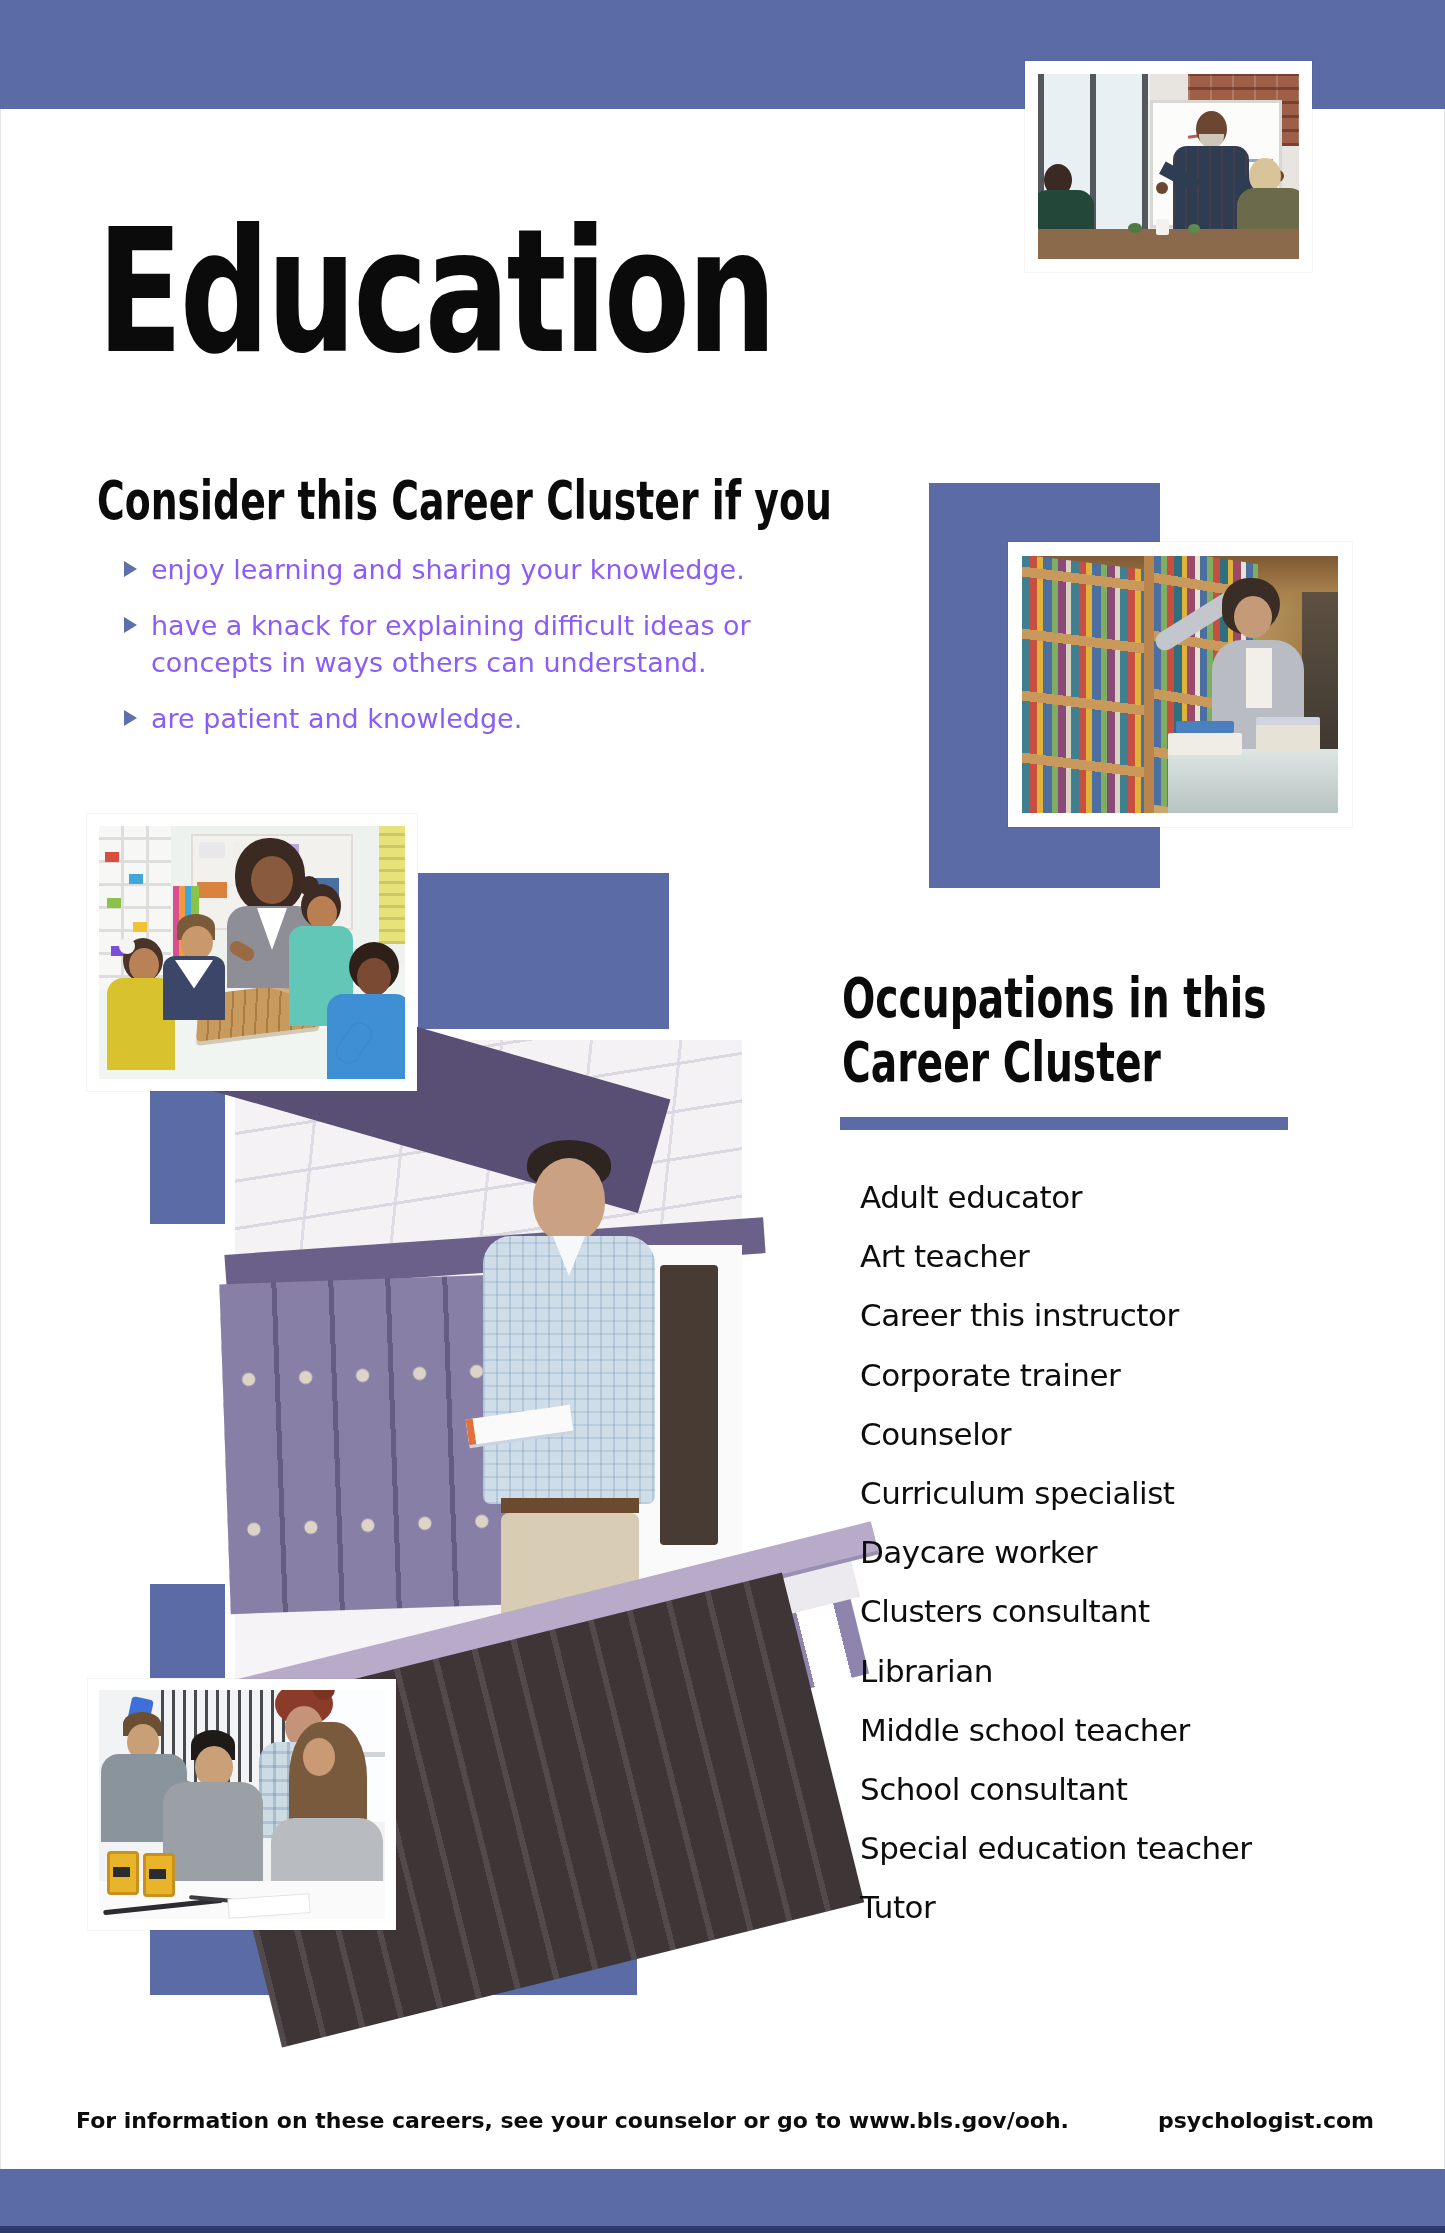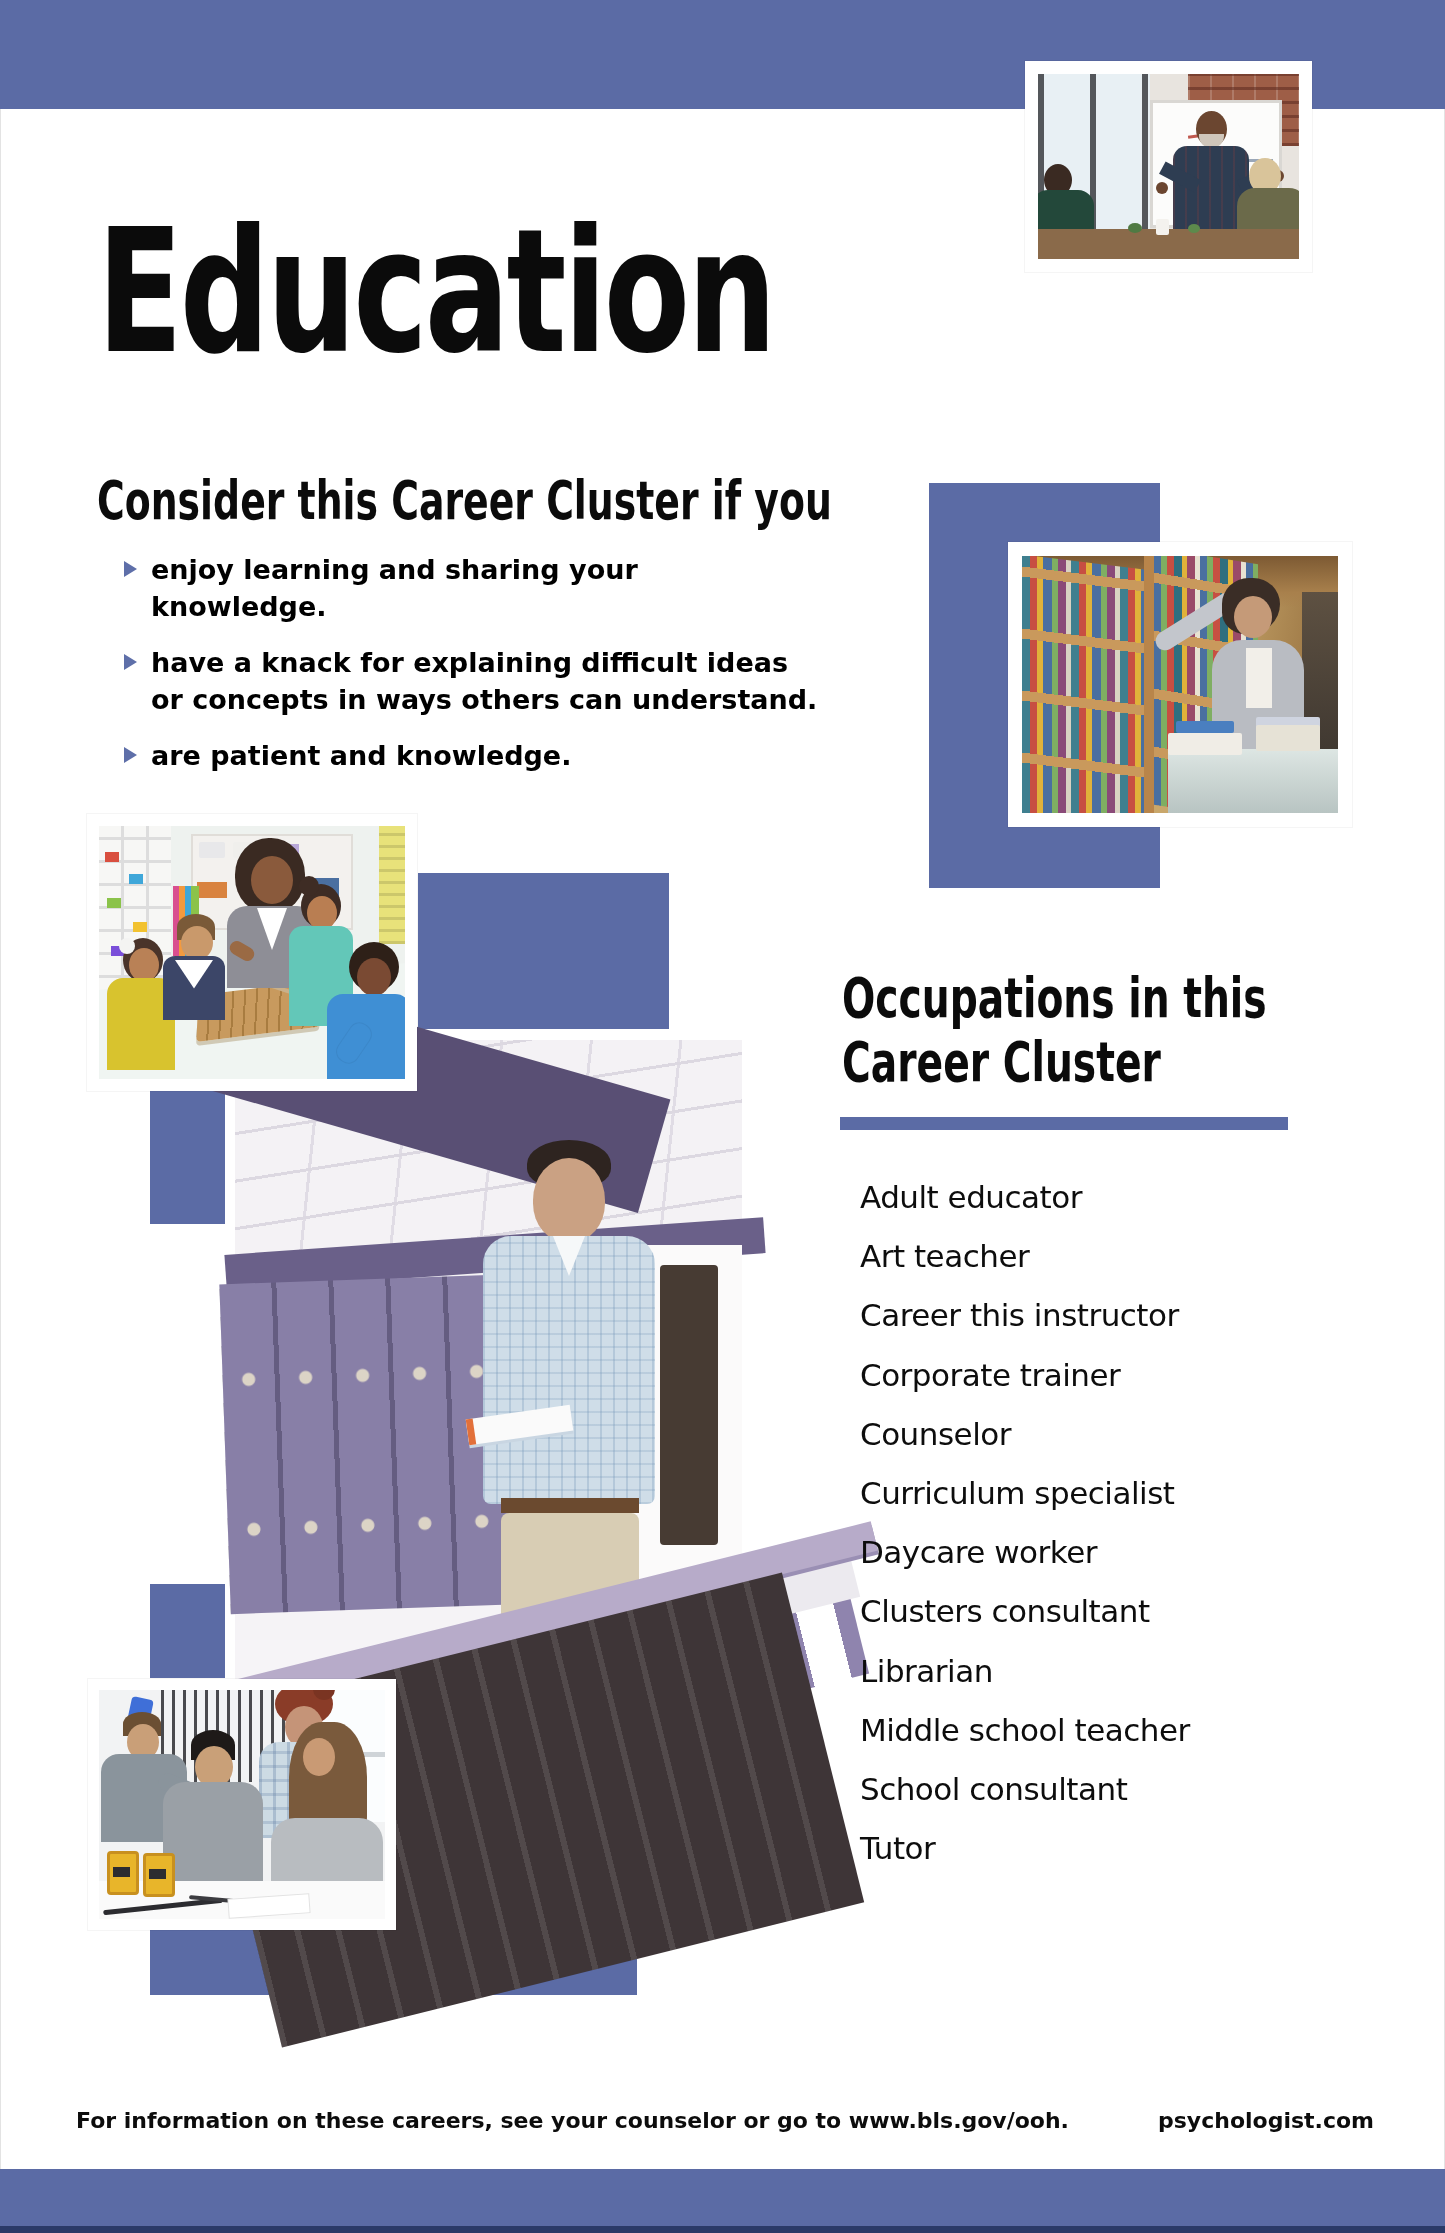--- a/index.html
+++ b/index.html
@@ -17,21 +17,21 @@
   .footer-dark{left:0;top:2226px;width:100%;height:7px;background:#2b3a68;z-index:2;}
   .footer-info{left:76px;top:2108px;font-size:22px;font-weight:600;color:#0c0c0c;z-index:3;}
   .footer-site{right:71px;top:2108px;font-size:22px;font-weight:600;color:#0c0c0c;z-index:3;}
   
   .page-title{left:97px;top:206px;font-size:172px;font-weight:700;letter-spacing:-4px;
     line-height:1;transform:scaleX(.73);transform-origin:left top;white-space:nowrap;color:#0b0b0b;z-index:5;}
   .consider-heading{left:97px;top:469px;font-size:54px;font-weight:700;
     transform:scaleX(.70);transform-origin:left top;white-space:nowrap;color:#0b0b0b;z-index:5;}
   .bullets{left:118px;top:551px;width:700px;z-index:5;}
   .bullet-item{position:relative;padding-left:33px;margin-bottom:19px;
-    font-size:27px;font-weight:700;line-height:37px;color:#000000;}
+    font-size:27px;font-weight:400;line-height:37px;color:#8b5cf6;}
   .bullet-item::before{content:"";position:absolute;left:6px;top:10px;width:0;height:0;
     border-left:13px solid #5e6fa9;border-top:8px solid transparent;border-bottom:8px solid transparent;}
   .occ-heading{left:842px;top:966px;width:640px;font-size:56px;font-weight:700;line-height:64px;
     transform:scaleX(.70);transform-origin:left top;color:#0b0b0b;z-index:5;}
   .occ-divider{left:840px;top:1117px;width:448px;height:13px;background:#5b6ba5;z-index:5;}
   .occ-list{left:860px;top:1168px;width:480px;z-index:5;}
   .occ-item{font-size:31px;font-weight:500;line-height:59.2px;letter-spacing:-.5px;color:#0d0d0d;white-space:nowrap;}
   
   .rect{background:#5b6ba5;z-index:1;}
   .rect-right{left:929px;top:483px;width:231px;height:405px;}
@@ -80,20 +80,21 @@
       <div class="occ-item">Art teacher</div>
       <div class="occ-item">Career this instructor</div>
       <div class="occ-item">Corporate trainer</div>
       <div class="occ-item">Counselor</div>
       <div class="occ-item">Curriculum specialist</div>
       <div class="occ-item">Daycare worker</div>
       <div class="occ-item">Clusters consultant</div>
       <div class="occ-item">Librarian</div>
       <div class="occ-item">Middle school teacher</div>
       <div class="occ-item">School consultant</div>
+      <div class="occ-item">Special education teacher</div>
       <div class="occ-item">Tutor</div>
     </div>
 
   <div class="abs frame frame-presentation">
     <div class="photo pad13" style="background:#e8e4df;">
       <div class="p-el" style="left:0;top:0;width:112px;height:155px;
         background:repeating-linear-gradient(90deg,#54575b 0 6px,#e8f0f4 6px 52px),repeating-linear-gradient(0deg,#54575b 0 6px,rgba(0,0,0,0) 6px 48px);"></div>
       <div class="p-el" style="left:150px;top:0;width:111px;height:72px;
         background:#9e5e47;background-image:repeating-linear-gradient(0deg,rgba(90,40,30,.55) 0 3px,rgba(0,0,0,0) 3px 14px),repeating-linear-gradient(90deg,rgba(255,255,255,.18) 0 2px,rgba(0,0,0,0) 2px 22px);"></div>
       <div class="p-el" style="left:112px;top:26px;width:126px;height:122px;background:#fcfcfb;border:3px solid #d9d7d3;"></div>

